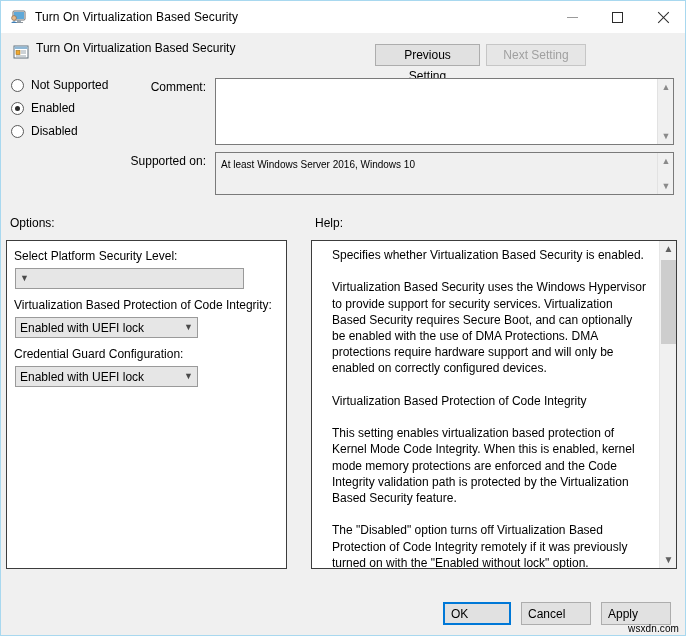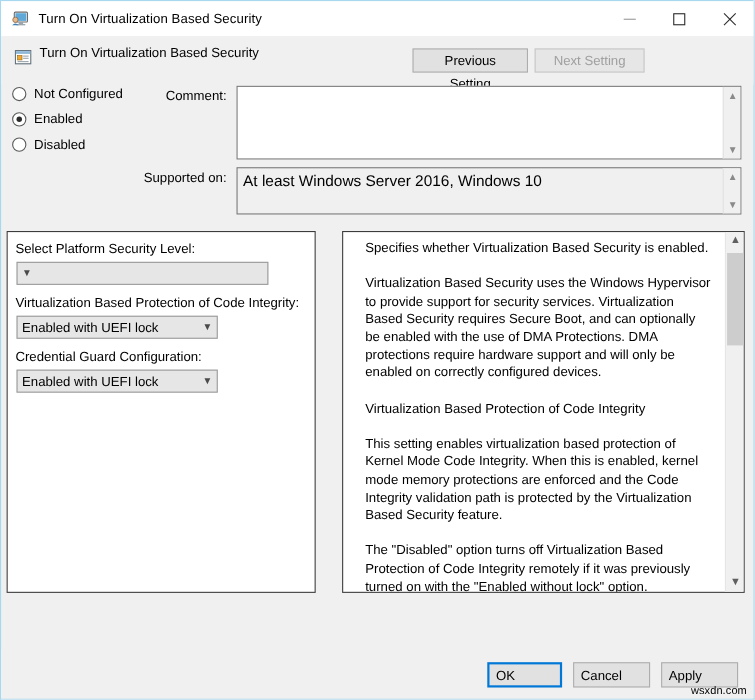--- a/index.html
+++ b/index.html
@@ -175,21 +175,21 @@
     position: absolute;
     border: 1px solid #7a7a7a;
     background: #ffffff;
     display: flex;
   }
   #comment-box   { left: 214px; top: 1px;  width: 459px; height: 67px; }
   #supported-box { left: 214px; top: 75px; width: 459px; height: 43px; background:#f0f0f0; }
   .textbox .content {
     flex: 1 1 auto;
     padding: 4px 5px;
-    font-size: 14px;
+    font-size: 10px;
     line-height: 15px;
     overflow: hidden;
     white-space: pre-wrap;
   }
   .vscroll {
     width: 16px;
     flex: 0 0 16px;
     background: #f0f0f0;
     border-left: 1px solid #e2e2e2;
     position: relative;
@@ -379,21 +379,21 @@
     </span>
     <span id="header-title">Turn On Virtualization Based Security</span>
     <button class="navbtn prev">Previous Setting</button>
     <button class="navbtn next">Next Setting</button>
   </div>
 
   <div id="config">
 
     <div class="radio-row r0">
       <span class="radio-mark"></span>
-      <span class="radio-label">Not Configured</span>
+      <span class="radio-label">Not Supported</span>
     </div>
     <div class="radio-row r1">
       <span class="radio-mark checked"></span>
       <span class="radio-label">Enabled</span>
     </div>
     <div class="radio-row r2">
       <span class="radio-mark"></span>
       <span class="radio-label">Disabled</span>
     </div>
 
@@ -409,20 +409,24 @@
     <span class="field-label" id="supported-label">Supported on:</span>
     <div class="textbox" id="supported-box">
       <div class="content">At least Windows Server 2016, Windows 10</div>
       <div class="vscroll">
         <span class="arr up">▲</span>
         <span class="arr dn">▼</span>
       </div>
     </div>
   </div>
 
+  <div id="panels-head">
+    <span id="options-head">Options:</span>
+    <span id="help-head">Help:</span>
+  </div>
 
   <div id="panels">
 
     <div class="panel" id="options-panel">
       <span class="opt-label l0">Select Platform Security Level:</span>
       <div class="combo c0">
         <span class="chev">▼</span>
       </div>
 
       <span class="opt-label l1">Virtualization Based Protection of Code Integrity:</span>

